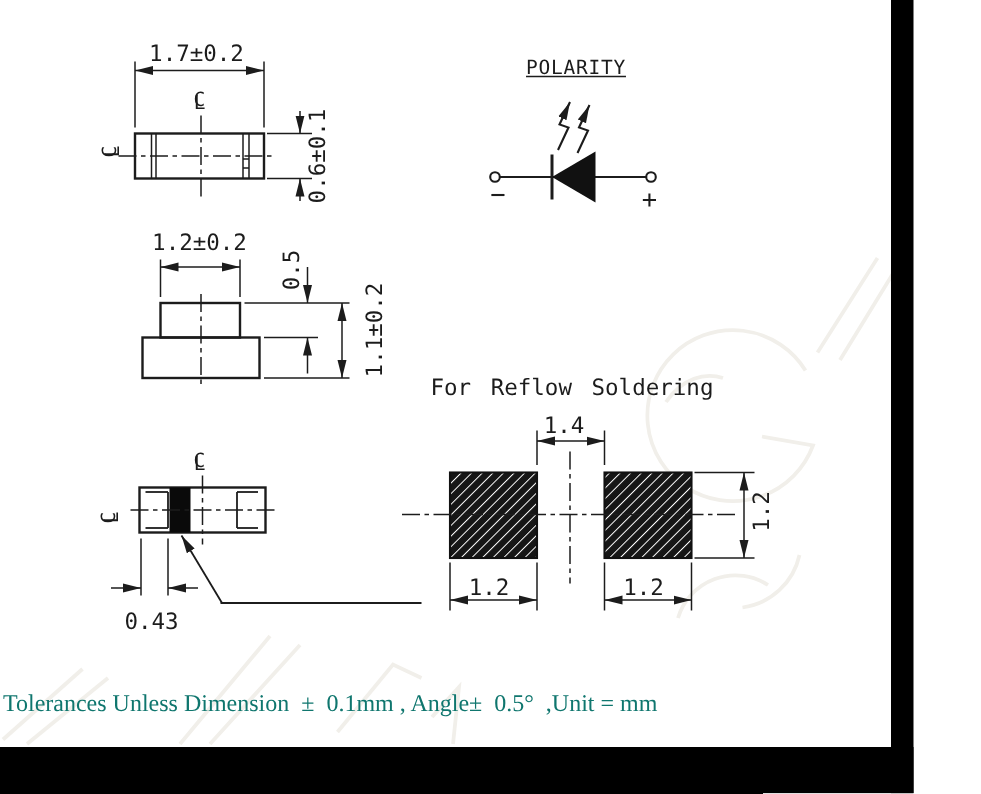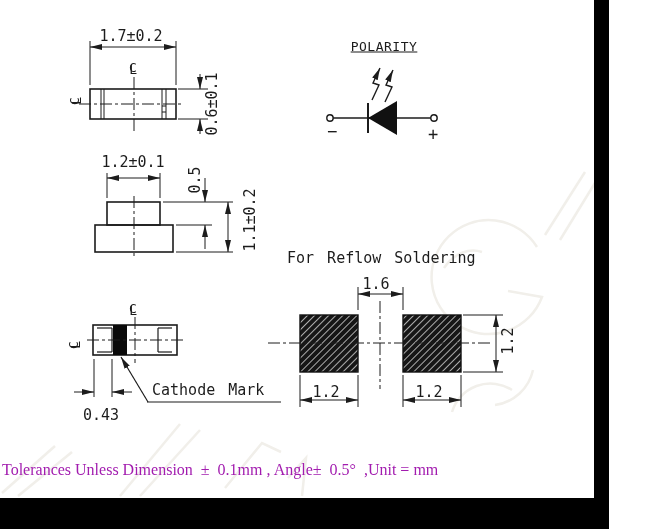--- a/index.html
+++ b/index.html
@@ -7,21 +7,21 @@
           font-family:"DejaVu Sans Mono",monospace;}
   svg.layer{position:absolute;left:0;top:0;}
   .band{position:absolute;background:#000;}
   .band-right{left:594px;top:0;width:60px;height:529px;}
   .band-bottom{left:0;top:498px;width:654px;height:31px;}
   .t{position:absolute;color:#1c1c1c;font-size:15px;line-height:1;white-space:pre;
      transform:translate(-50%,-50%);}
   .rot{transform:translate(-50%,-50%) rotate(-90deg);}
   .tl{transform:none;text-align:right;}
   .cad{font-family:"DejaVu Sans Mono",monospace;}
-  .serif{font-family:"Liberation Serif","DejaVu Serif",serif;font-size:16px;color:#a21caf;}
+  .serif{font-family:"Liberation Serif","DejaVu Serif",serif;font-size:16px;color:#0f766e;}
   .small13{font-size:13px;text-decoration:underline;}
   .wsp{word-spacing:4px;}
   
   .clsym{font-size:13px;letter-spacing:0;}
   .clsym .cl-l{position:relative;margin-left:-0.58em;top:0.14em;}
 </style>
 </head>
 <body>
 
 <div class="canvas">
@@ -162,38 +162,37 @@
         <line x1="463" y1="315" x2="503" y2="315"></line>
         <line x1="463" y1="372" x2="503" y2="372"></line>
         <line x1="496" y1="315" x2="496" y2="372" marker-start="url(#arr)" marker-end="url(#arr)"></line>
       </g>
     </g>
   </svg>
 
   <span class="t cad" style="left:131px;top:36px">1.7±0.2</span>
   <span class="t cad rot" style="left:212px;top:104px">0.6±0.1</span>
 
-  <span class="t cad" style="left:133px;top:162px">1.2±0.1</span>
+  <span class="t cad" style="left:133px;top:162px">1.2±0.2</span>
   <span class="t cad rot" style="left:195px;top:180px">0.5</span>
   <span class="t cad rot" style="left:250px;top:220px">1.1±0.2</span>
 
   <span class="t cad small13" style="left:384px;top:46px;letter-spacing:0.5px">POLARITY</span>
   <span class="t cad" style="left:332px;top:131px;font-size:17px">−</span>
   <span class="t cad" style="left:433px;top:134px;font-size:17px">+</span>
 
   <span class="t clsym" style="left:133px;top:67px"><span class="cl-c">C</span><span class="cl-l">L</span></span>
   <span class="t clsym rot" style="left:74px;top:101px"><span class="cl-c">C</span><span class="cl-l">L</span></span>
   <span class="t clsym" style="left:133px;top:308px"><span class="cl-c">C</span><span class="cl-l">L</span></span>
   <span class="t clsym rot" style="left:73px;top:345px"><span class="cl-c">C</span><span class="cl-l">L</span></span>
 
-  <span class="t cad tl wsp" style="left:152px;top:383px">Cathode Mark</span>
   <span class="t cad" style="left:101px;top:415px">0.43</span>
 
   <span class="t cad tl wsp" style="left:287px;top:251px">For Reflow Soldering</span>
-  <span class="t cad" style="left:376px;top:284px">1.6</span>
+  <span class="t cad" style="left:376px;top:284px">1.4</span>
   <span class="t cad" style="left:326px;top:392px">1.2</span>
   <span class="t cad" style="left:429px;top:392px">1.2</span>
   <span class="t cad rot" style="left:508px;top:341px">1.2</span>
 
   <span class="t serif tl" style="left:2px;top:462px">Tolerances Unless Dimension  ±  0.1mm , Angle±  0.5°  ,Unit = mm</span>
 
   <div class="band band-right"></div>
   <div class="band band-bottom"></div>
 </div>
 

